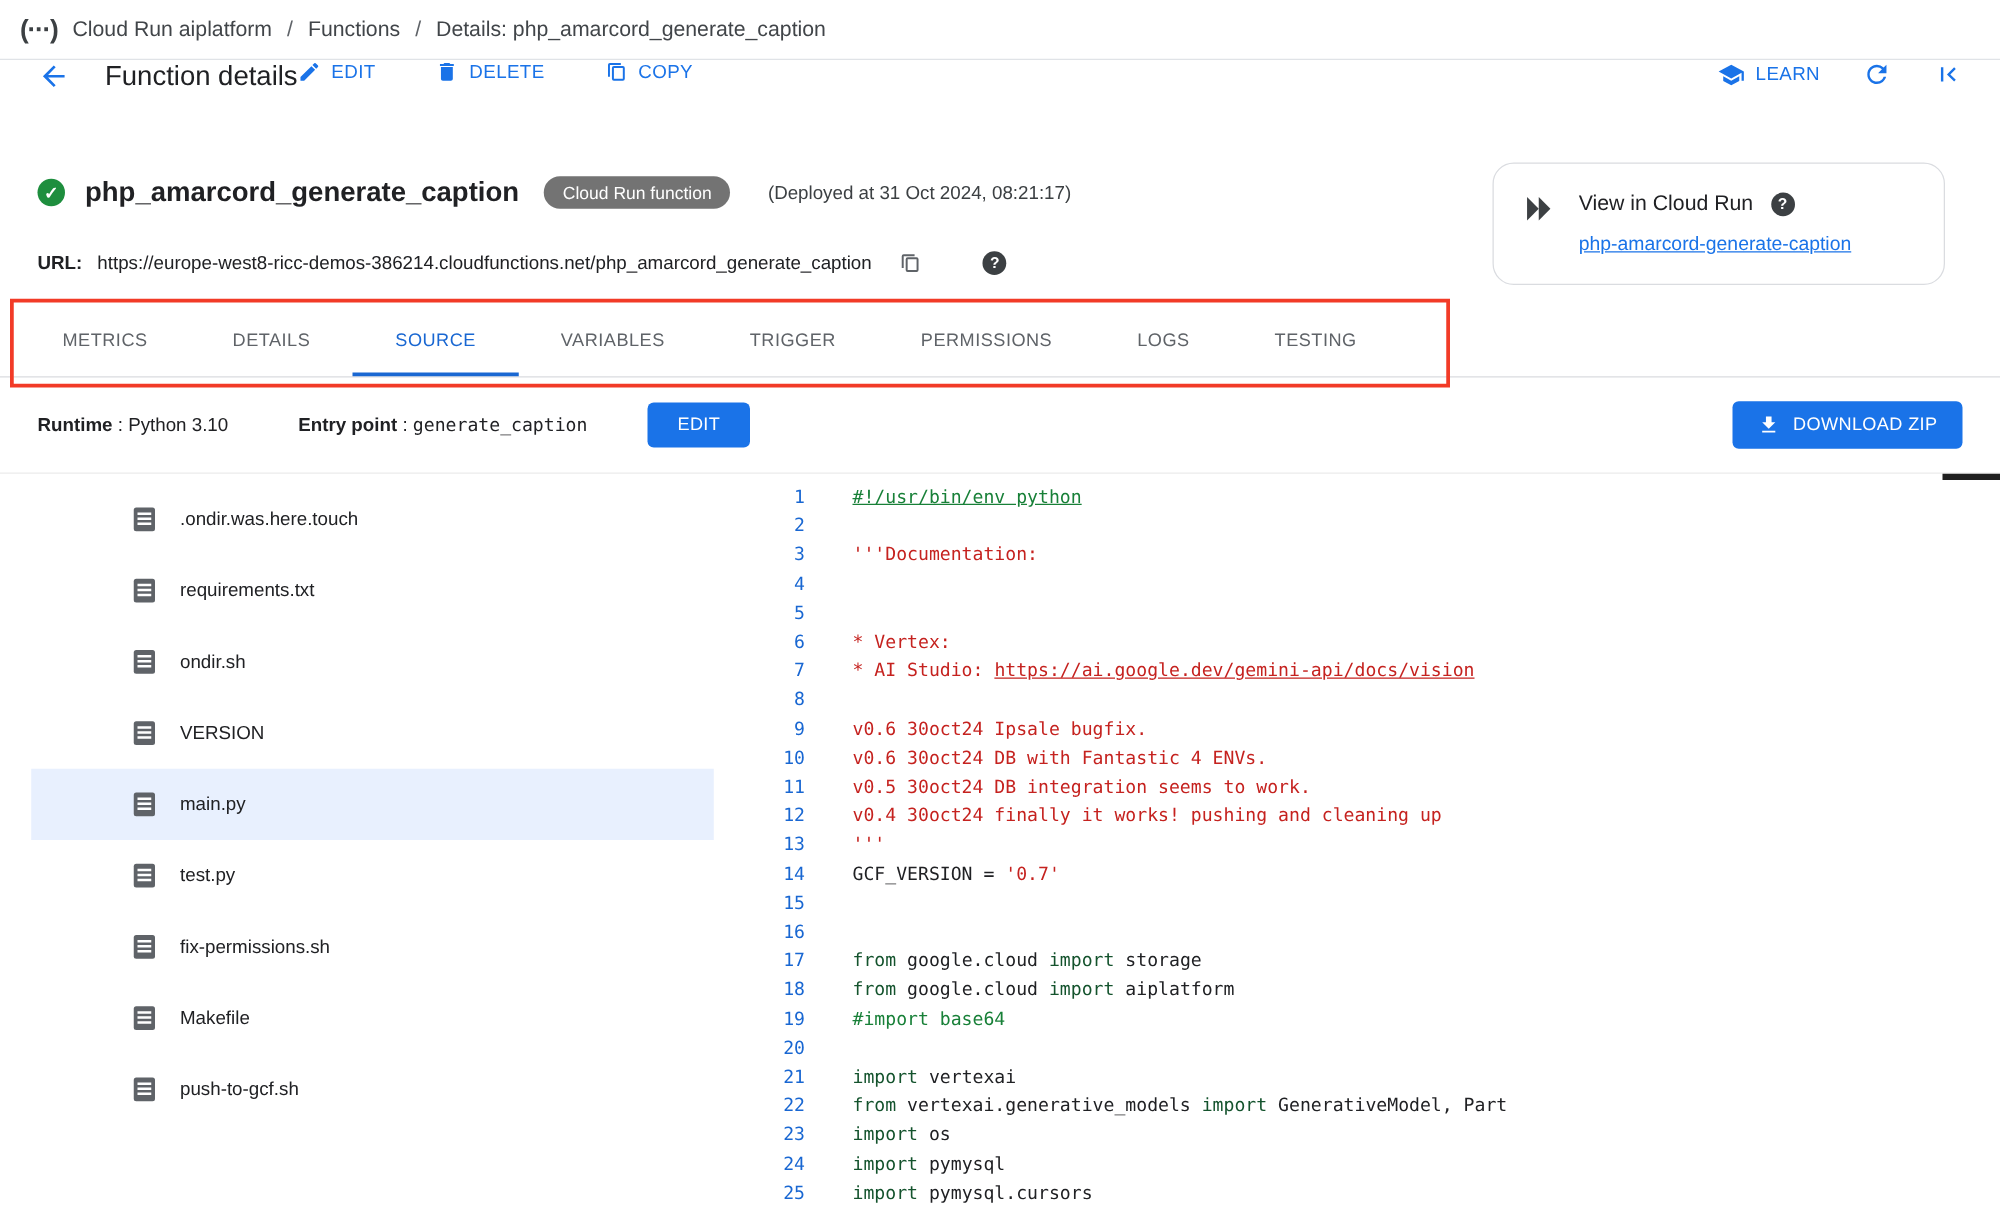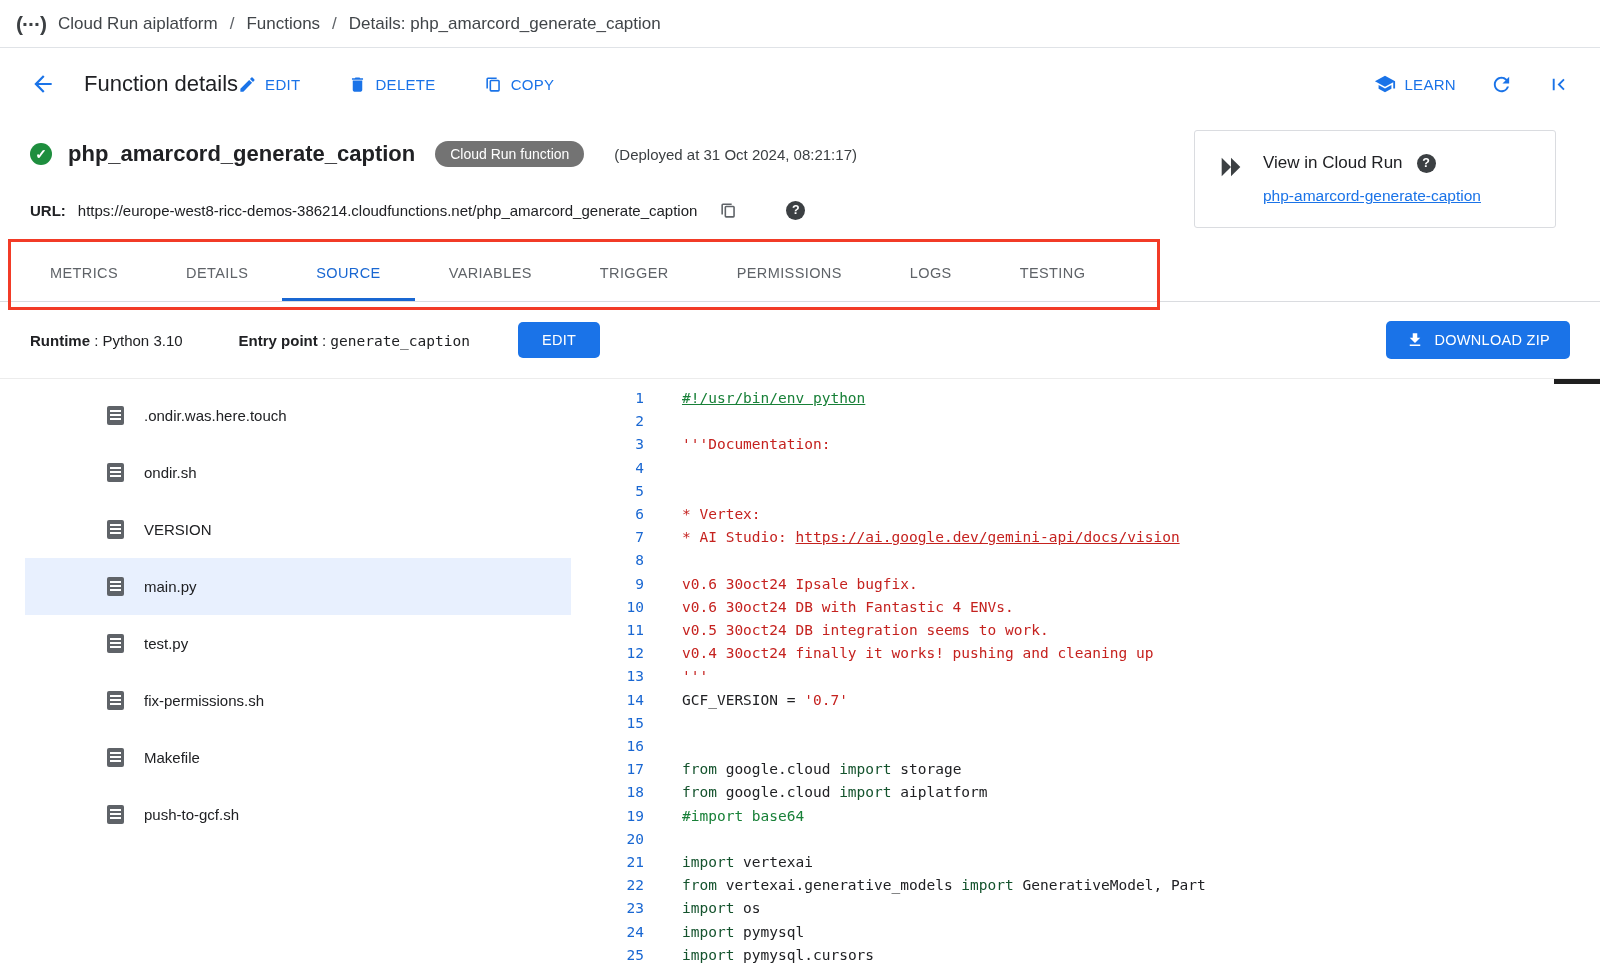--- a/index.html
+++ b/index.html
@@ -12,21 +12,21 @@
   svg { display:block; }
 
   
   .topbar { height:48px; display:flex; align-items:center; padding:0 16px; border-bottom:1px solid #e0e3e7; gap:12px; }
   .logo-glyph { font-weight:bold; font-size:21px; color:#3c4043; letter-spacing:-1px; }
   .crumbs { display:flex; align-items:center; gap:12px; font-size:17px; color:#414549; }
   .crumbs .crumb-link { cursor:pointer; }
   .crumbs .sep { color:#5f6368; }
 
   
-  .header-row { height:72px; display:flex; align-items:center; padding:0 30px; }
+  .header-row { height:72px; display:flex; align-items:flex-start; padding:0 30px; }
   .back-btn { width:26px; height:26px; margin-right:28px; cursor:pointer; }
   .page-title { font-size:22px; color:#202124; margin-right:88px; }
   .tb-btn { display:flex; align-items:center; gap:8px; color:#1a73e8; font-size:15px; font-weight:500; letter-spacing:.3px; cursor:pointer; margin-right:48px; }
   .hdr-spacer { flex:1; }
   .right-actions { display:flex; align-items:center; gap:34px; }
   .icon-btn { cursor:pointer; }
 
   
   .fn-row { display:flex; align-items:center; padding:0 30px; margin-top:16px; gap:16px; height:36px; }
   .check-circle { width:22px; height:22px; border-radius:50%; background:#1e8e3e; color:#fff; font-size:14px; font-weight:bold; display:flex; align-items:center; justify-content:center; }
@@ -36,21 +36,21 @@
 
   
   .url-row { display:flex; align-items:center; padding:0 30px; margin-top:26px; font-size:15px; gap:8px; height:24px; }
   .url-label { font-weight:bold; margin-right:4px; }
   .url-text { color:#202124; }
   .url-copy { margin-left:14px; cursor:pointer; }
   .help-circle { width:19px; height:19px; border-radius:50%; background:#3c4043; color:#fff; font-size:12.5px; font-weight:bold; display:inline-flex; align-items:center; justify-content:center; }
   .url-help { margin-left:40px; cursor:pointer; }
 
   
-  .run-card { position:absolute; top:130px; right:44px; width:362px; background:#fff; border:1px solid #dadce0; border-radius:3px; padding:22px 22px; display:flex; gap:18px; z-index:2; }
+  .run-card { position:absolute; top:130px; right:44px; width:362px; background:#fff; border:1px solid #dadce0; border-radius:17px; padding:22px 22px; display:flex; gap:18px; z-index:2; }
   .run-card-body { display:flex; flex-direction:column; gap:14px; }
   .run-card-titlerow { display:flex; align-items:center; gap:14px; }
   .run-card-title { font-size:17px; color:#202124; }
   .run-link { color:#1a73e8; font-size:15.5px; text-decoration:underline; cursor:pointer; }
 
   
   .tabs-wrap { position:relative; margin-top:26px; border-bottom:1px solid #dadce0; }
   .tabs { display:flex; padding:0 16px; height:53px;text-align:center; }
   .tab { display:flex; align-items:center; padding:0 34px; font-size:14.5px; font-weight:500; letter-spacing:.4px; color:#5f6368; cursor:pointer; border-bottom:3px solid transparent; }
   .tab.active { color:#1967d2; border-bottom-color:#1967d2; }
@@ -222,20 +222,24 @@
       </span>
     <span>DOWNLOAD ZIP</span>
   </button>
 </div>
 
 <div class="content">
   <div class="file-panel">
       <div class="file-row">
         <span class="file-icon"></span>
         <span class="file-name">.ondir.was.here.touch</span>
+      </div>
+      <div class="file-row">
+        <span class="file-icon"></span>
+        <span class="file-name">requirements.txt</span>
       </div>
       <div class="file-row">
         <span class="file-icon"></span>
         <span class="file-name">ondir.sh</span>
       </div>
       <div class="file-row">
         <span class="file-icon"></span>
         <span class="file-name">VERSION</span>
       </div>
       <div class="file-row selected">

